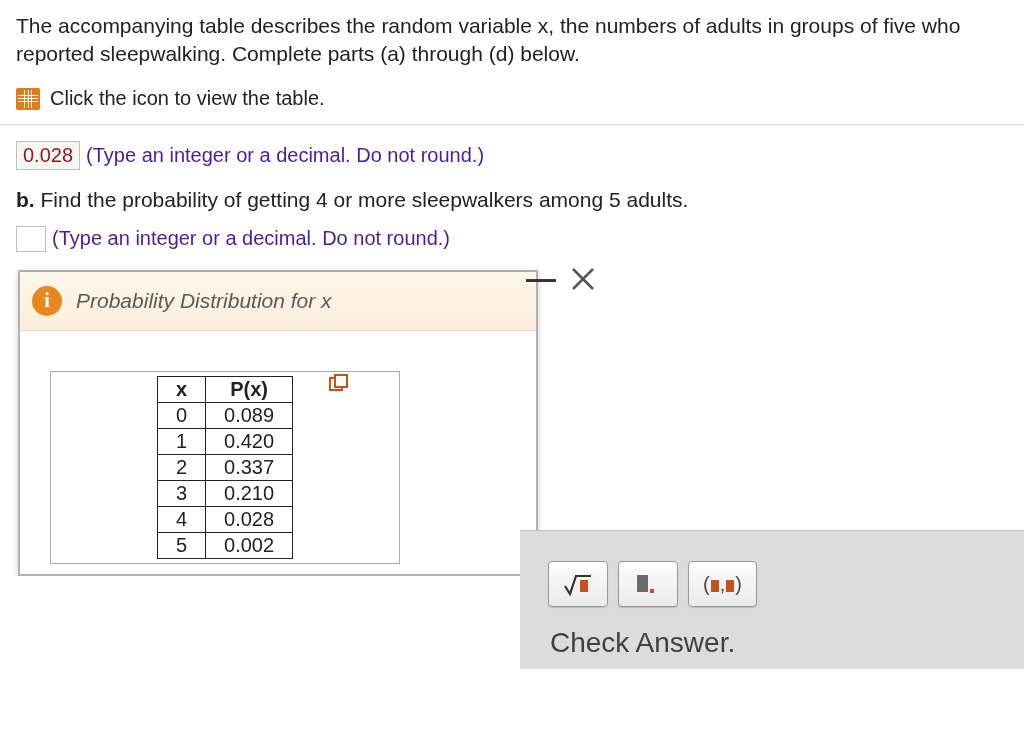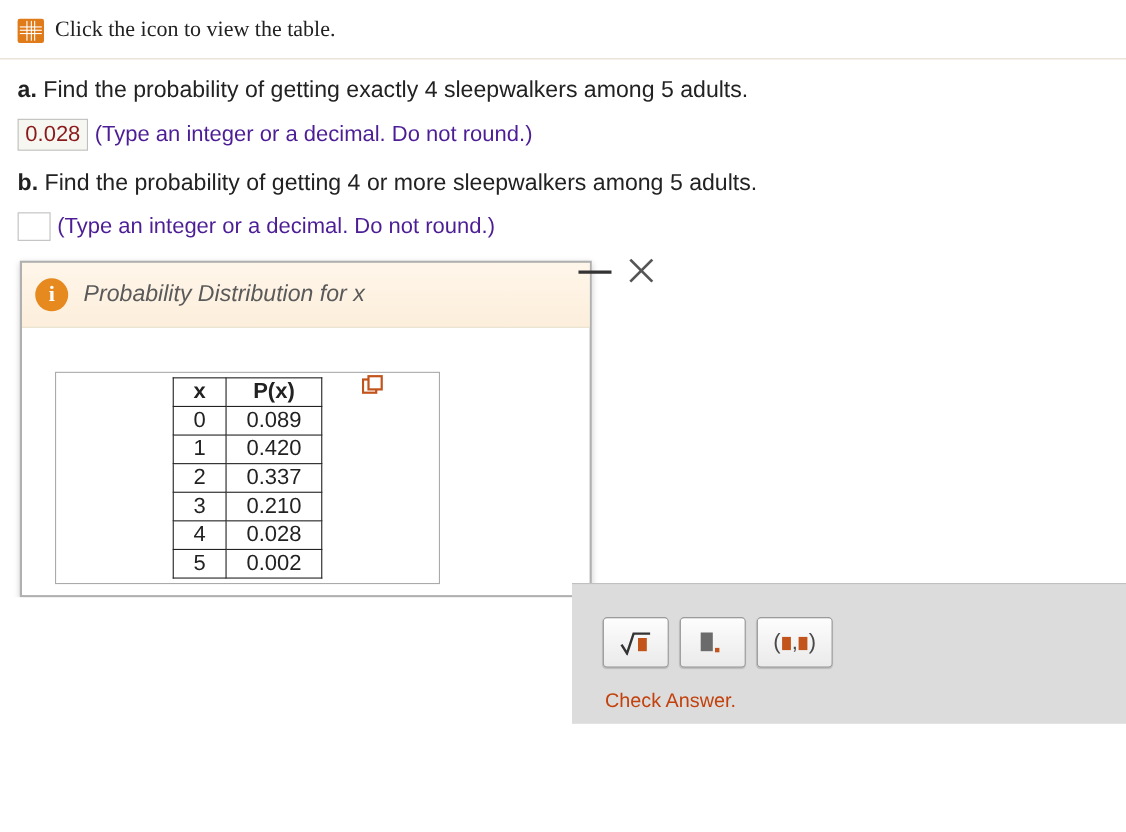--- a/index.html
+++ b/index.html
@@ -6,21 +6,21 @@
   body {
     margin: 0;
     font-family: Arial, Helvetica, sans-serif;
     font-size: 20px;
     color: #222;
     background: #fff;
     width: 1024px;
   }
   .container { padding: 12px 16px 0 16px; }
   .problem-text { line-height: 1.35; margin-bottom: 18px; font-size: 21px;}
-  .iconrow { display: flex; align-items: center; gap: 10px; margin: 4px 0 14px 0; font-family: Liberation Serif, serif;}
+  .iconrow { display: flex; align-items: flex-end; gap: 10px; margin: 4px 0 14px 0;}
   .table-icon {
     width: 24px; height: 22px;
     background: #e07b1a;
     border-radius: 2px;
     position: relative;
     display: inline-block;
   }
   .table-icon::before {
     content:"";
     position:absolute; inset:2px;
@@ -104,45 +104,42 @@
   .tool-btn {
     background: linear-gradient(#fdfdfd,#eaeaea);
     border:1px solid #9a9a9a;
     border-radius:4px;
     height:46px; min-width:60px;
     display:flex; align-items:center; justify-content:center;
     font-size:20px; color:#333;
     padding: 0 14px;
     box-shadow: 0 1px 1px rgba(0,0,0,0.15);
   }
-  .check-row { font-size:18px; color:#c2410c; padding-left:2px;}
+  .check-row { font-size:28px; color:#404040; padding-left:2px;}
   .sqrt-sym svg { display:block;}
   .mixed-sym { position:relative; width:22px; height:22px;}
   .mixed-sym .big { width:11px; height:17px; background:#6b6b6b; position:absolute; left:0; top:2px;}
   .mixed-sym .dot { width:4px; height:4px; background:#c1531b; position:absolute; left:13px; bottom:2px;}
   .pair-sym { color:#4a4a4a; font-size:20px;}
   .pair-sym .sq { display:inline-block; width:8px; height:12px; background:#c1531b; margin:0 1px; vertical-align:-1px;}
 </style>
 </head>
 <body>
 
 <div class="container">
 
+  <div class="problem-text">The accompanying table describes the random variable x, the numbers of adults in groups of five who reported sleepwalking. Complete parts (a) through (d) below.</div>
 
   <div class="iconrow">
     <span class="table-icon"></span>
     <span>Click the icon to view the table.</span>
   </div>
 
   <hr class="sep">
 
-  <div class="part">
-    <b>a.</b>
-    <span>Find the probability of getting exactly 4 sleepwalkers among 5 adults.</span>
-  </div>
   <div class="ans-line">
     <span class="ans-box-filled">0.028</span>
     <span class="hint">(Type an integer or a decimal. Do not round.)</span>
   </div>
 
   <div class="part">
     <b>b.</b>
     <span>Find the probability of getting 4 or more sleepwalkers among 5 adults.</span>
   </div>
   <div class="ans-line">

